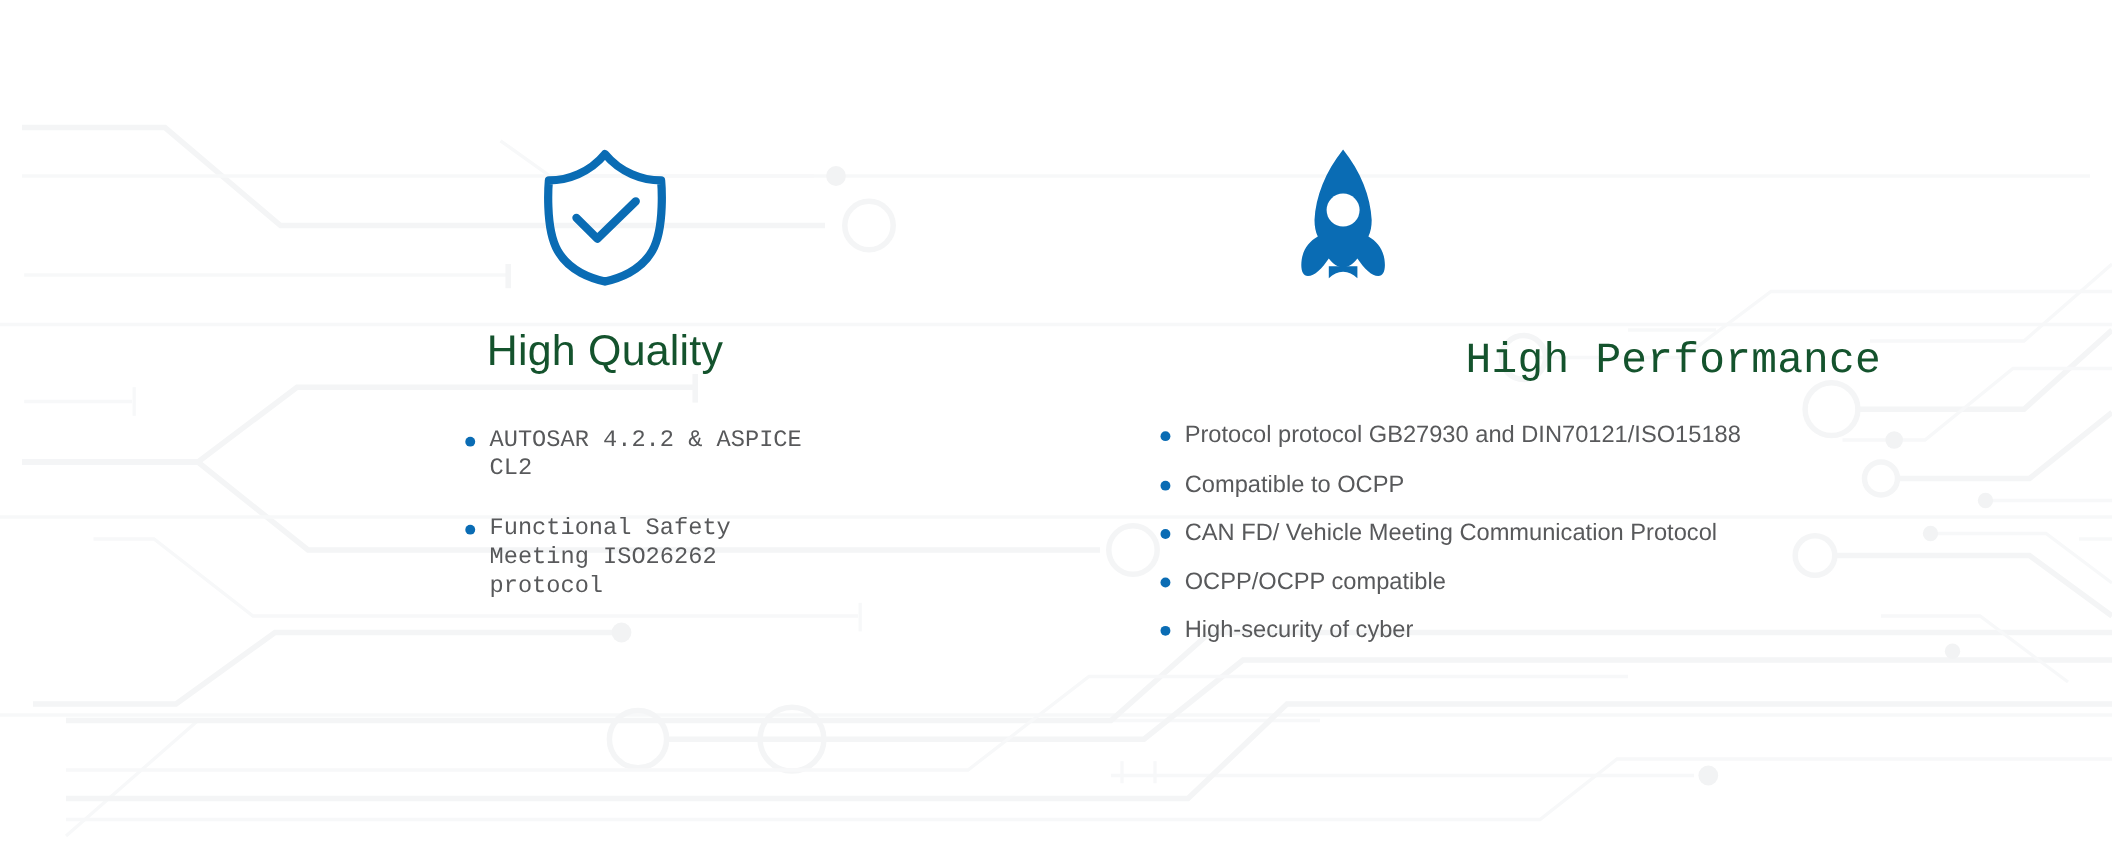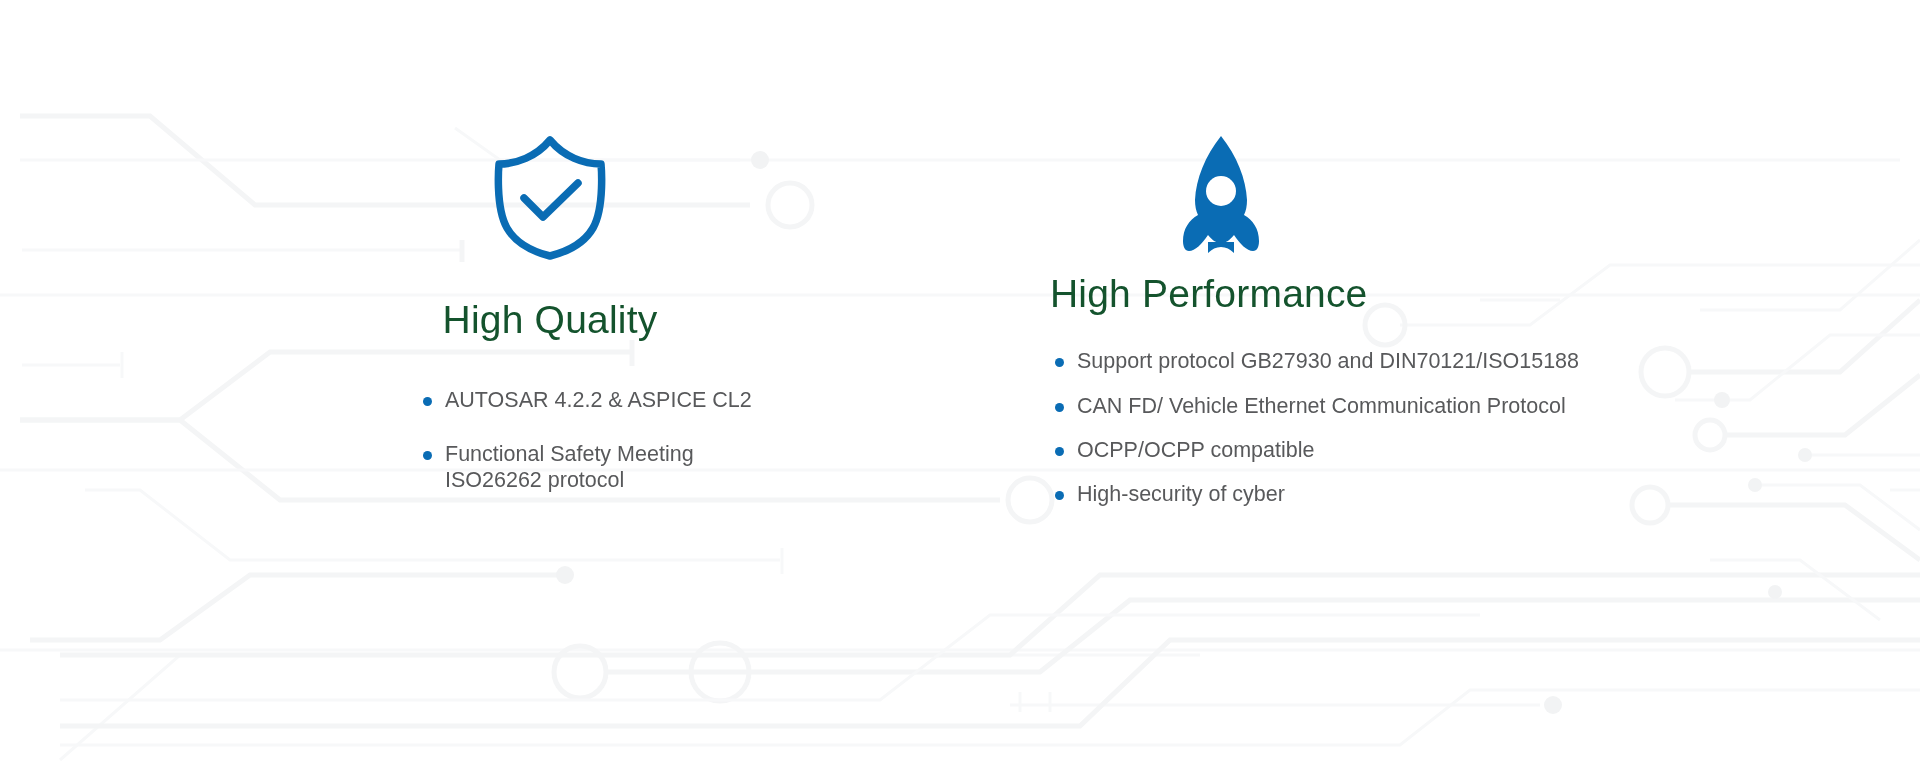--- a/index.html
+++ b/index.html
@@ -53,23 +53,24 @@
     font-weight: 400;
     color: #14532d;
     letter-spacing: 0.2px;
     white-space: nowrap;
   }
   #col-quality .feature-title {
     text-align: center;
     margin-top: 38px;
   }
   #col-performance .feature-title {
-    text-align: left;
-    margin-top: 16px;
+    text-align: right;
+    margin-top: 50px;
     padding-left: 40px;
+    font-family: Liberation Mono, monospace;
   }
 
   ul.bullet-list {
     list-style: none;
     margin: 0;
     padding: 0;
   }
 
   ul.bullet-list li {
     position: relative;
@@ -88,21 +89,21 @@
     height: 9px;
     border-radius: 50%;
     background: #0a6cb4;
   }
 
   #quality-bullets {
     margin-top: 45px;
     margin-left: 83px;
     width: 330px;
   }
-  #quality-bullets li { margin-bottom: 28px; }
+  #quality-bullets li { margin-bottom: 28px; font-family: Liberation Mono, monospace; }
   #quality-bullets li:last-child { margin-bottom: 0; }
 
   #performance-bullets {
     margin-top: 29px;
     margin-left: 45px;
     width: 640px;
   }
   #performance-bullets li { margin-bottom: 18px; }
   #performance-bullets li:last-child { margin-bottom: 12px; }
 
@@ -197,20 +198,21 @@
       <svg width="92" height="122" viewBox="0 0 92 122" aria-hidden="true">
         <path d="M46 2 C30 22 21 45 20 66 C20 72 21 77 23 81 C14 86 8 95 8 107 C8 113 10 117 14 117 C20 117 27 110 33 101 C37 106 41 109 46 109 C51 109 55 106 59 101 C65 110 72 117 78 117 C82 117 84 113 84 107 C84 95 78 86 69 81 C71 77 72 72 72 66 C71 45 62 22 46 2 Z" fill="#0a6cb4"></path>
         <circle cx="46" cy="57" r="15" fill="#ffffff"></circle>
         <path d="M33 108 H59 V119 C55 115 51 113 46 113 C41 113 37 115 33 119 Z" fill="#0a6cb4"></path>
       </svg>
     </div>
 
     <h2 class="feature-title">High Performance</h2>
 
     <ul class="bullet-list" id="performance-bullets">
-      <li>Support protocol GB27930 and DIN70121/ISO15188</li>
-      <li>CAN FD/ Vehicle Ethernet Communication Protocol</li>
+      <li>Protocol protocol GB27930 and DIN70121/ISO15188</li>
+      <li>Compatible to OCPP</li>
+      <li>CAN FD/ Vehicle Meeting Communication Protocol</li>
       <li>OCPP/OCPP compatible</li>
       <li>High-security of cyber</li>
     </ul>
   </section>
 
 </div>
 
 </body></html>

